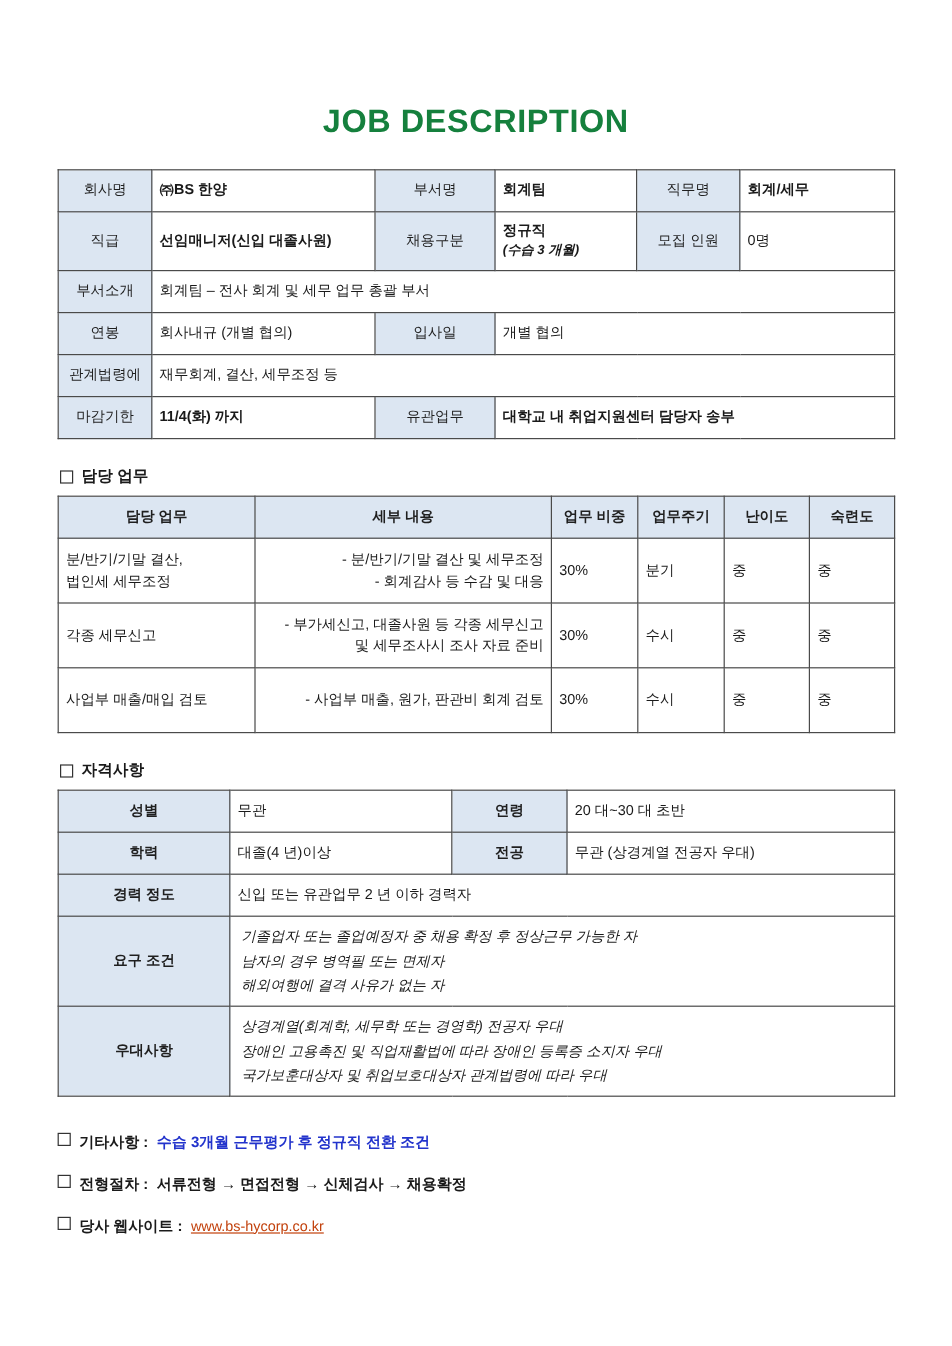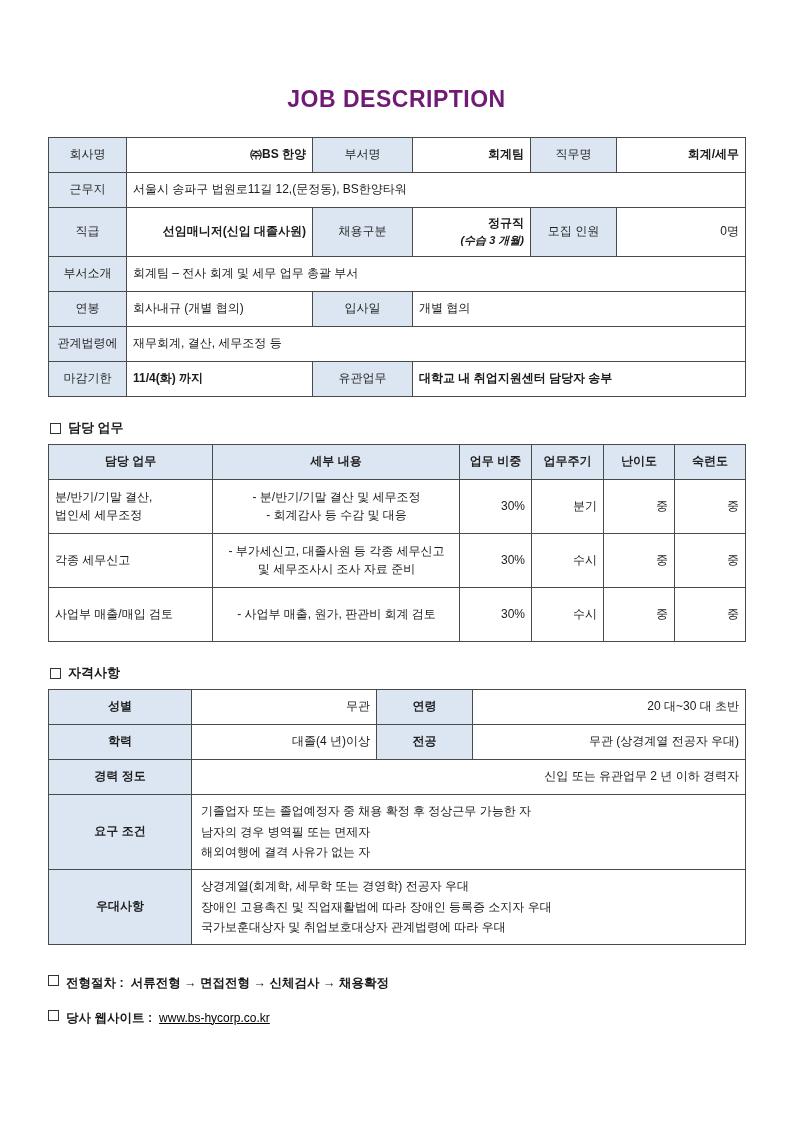--- a/index.html
+++ b/index.html
@@ -20,24 +20,24 @@
     box-sizing: border-box;
     width: 793px;
     height: 1122px;
     padding: 0 48px;
     position: relative;
   }
 
   
   .doc-title {
     text-align: center;
-    font-size: 23px;
+    font-size: 27px;
     font-weight: bold;
     letter-spacing: 0.5px;
-    color: #701a75;
+    color: #15803d;
     padding-top: 86px;
     margin: 0 0 24px 0;
     font-family: "Liberation Sans", "DejaVu Sans", sans-serif;
   }
 
   
   table.grid {
     border-collapse: collapse;
     width: 697px;
     table-layout: fixed;
@@ -56,21 +56,21 @@
     text-align: center;
     font-weight: bold;
     color: #1f1f1f;
   }
   .lbl-n {
     background: #dce6f2;
     text-align: center;
     font-weight: normal;
     color: #1f1f1f;
   }
-  .ctr { text-align: right; }
+  .ctr { text-align: left; }
   .lft { text-align: left; }
   .bold { font-weight: bold; }
 
   
   #info-table td { height: 26px; }
   #info-table .tall { height: 40px; }
   .sub { font-size: 11px; font-style: italic; }
 
   
   .section-head {
@@ -86,46 +86,47 @@
     display: inline-block;
     width: 9px;
     height: 9px;
     border: 1.3px solid #333;
     background: #fff;
   }
 
   
   #duties-table td { height: 45px; }
   #duties-table .hdr { height: 26px; }
-  #duties-table .detail { text-align: center; padding-left: 7px; }
+  #duties-table .detail { text-align: right; padding-left: 7px; }
   #duties-table .duty { text-align: left; }
 
   
   #qual-table td { height: 26px; }
   #qual-table td.multi {
     text-align: left;
     padding: 6px 9px;
     line-height: 1.72;
+    font-style: italic;
   }
 
   
   .notes { margin-top: 30px; }
   .note-row {
     display: flex;
     align-items: baseline;
     gap: 7px;
     margin-bottom: 18px;
     font-size: 12.5px;
     font-weight: bold;
     color: #1a1a1a;
   }
   .note-row .box-bullet { position: relative; top: -1px; flex: none; }
   .accent-blue { color: #2233cc; font-weight: bold; }
   .link {
-    color: #000000;
+    color: #c2410c;
     text-decoration: underline;
     font-weight: normal;
     font-size: 12px;
   }
   .note-label { white-space: nowrap; }
 </style>
 </head>
 <body>
 
 <div class="page">
@@ -144,24 +145,20 @@
     <tbody>
       <tr>
         <td class="lbl-n">회사명</td>
         <td class="ctr bold">㈜BS 한양</td>
         <td class="lbl-n">부서명</td>
         <td class="ctr bold">회계팀</td>
         <td class="lbl-n">직무명</td>
         <td class="ctr bold">회계/세무</td>
       </tr>
       <tr>
-        <td class="lbl-n">근무지</td>
-        <td class="lft" colspan="5">서울시 송파구 법원로11길 12,(문정동), BS한양타워</td>
-      </tr>
-      <tr>
         <td class="lbl-n tall">직급</td>
         <td class="ctr bold tall">선임매니저(신입 대졸사원)</td>
         <td class="lbl-n tall">채용구분</td>
         <td class="ctr tall">
           <div class="bold">정규직</div>
           <div class="bold sub">(수습 3 개월)</div>
         </td>
         <td class="lbl-n tall">모집 인원</td>
         <td class="ctr tall">0명</td>
       </tr>
@@ -296,20 +293,25 @@
           <div>상경계열(회계학, 세무학 또는 경영학) 전공자 우대</div>
           <div>장애인 고용촉진 및 직업재활법에 따라 장애인 등록증 소지자 우대</div>
           <div>국가보훈대상자 및 취업보호대상자 관계법령에 따라 우대</div>
         </td>
       </tr>
     </tbody>
   </table>
 
   <div class="notes">
 
+    <div class="note-row">
+      <span class="box-bullet"></span>
+      <span class="note-label">기타사항 : </span>
+      <span class="accent-blue">수습 3개월 근무평가 후 정규직 전환 조건</span>
+    </div>
 
     <div class="note-row">
       <span class="box-bullet"></span>
       <span class="note-label">전형절차 : </span>
       <span>서류전형 → 면접전형 → 신체검사 → 채용확정</span>
     </div>
 
     <div class="note-row">
       <span class="box-bullet"></span>
       <span class="note-label">당사 웹사이트 : </span>

